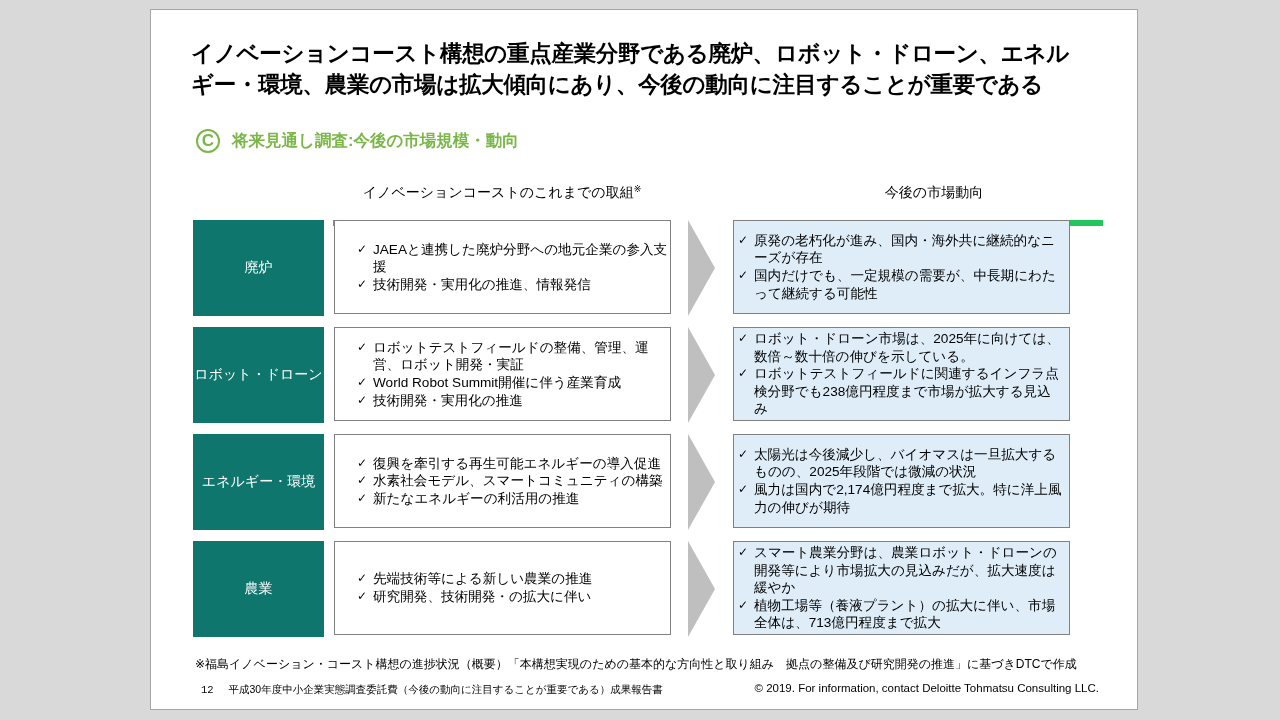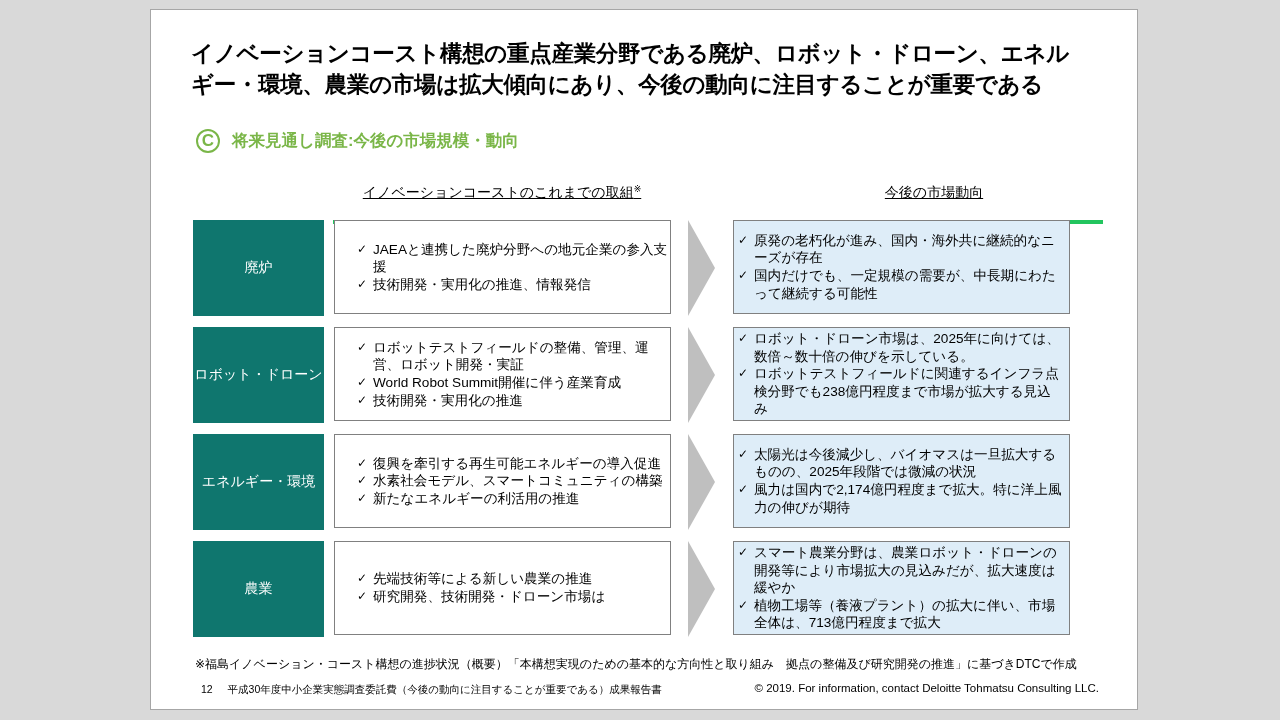--- a/index.html
+++ b/index.html
@@ -19,22 +19,21 @@
     position:absolute; left:45px; top:119px; display:flex; align-items:center; color:#7ab648;
   }
   .section .badge {
     width:24px; height:24px; border:2.5px solid #7ab648; border-radius:50%;
     display:flex; align-items:center; justify-content:center; font-size:17px; font-weight:bold;
     box-sizing:border-box; margin-right:12px;
   }
   .section .label { font-size:16.5px; font-weight:bold; }
   .colhead {
     position:absolute; top:174px; font-size:14px; text-align:center; padding-bottom:18px;
-    border-bottom:4px solid #22c55e;
-    text-decoration:underline;
+    border-bottom:6px solid #22c55e;
   }
   .colhead.left { left:182px; width:338px; }
   .colhead.right { left:614px; width:338px; }
   .colhead sup { font-size:9px; vertical-align:top; }
   .row { position:absolute; left:42px; width:900px; height:96px; }
   .cat {
     position:absolute; left:0; top:0; width:131px; height:96px; background:#0f766e;
     color:#fff; font-size:14px; display:flex; align-items:center; justify-content:center;
   }
   .efforts {
@@ -50,21 +49,21 @@
   .trends {
     position:absolute; left:540px; top:0; width:337px; height:94px; border:1px solid #808080;
     background:#deedf8; display:flex; flex-direction:column; justify-content:center;
     padding-left:4px; padding-right:6px; box-sizing:border-box;
   }
   .item { display:flex; font-size:13.6px; line-height:17.6px; }
   .item .chk { width:16px; flex-shrink:0; font-size:12px; }
   .item .txt { flex:1; }
   .note { position:absolute; left:44px; top:646px; font-size:12px; color:#000;text-align:right; }
   .footer-left { position:absolute; left:50px; top:673px; font-size:10.5px; }
-  .footer-left .pg { margin-right:12px; }
+  .footer-left .pg { margin-right:12px;font-family:Liberation Mono, monospace; }
   .footer-right { position:absolute; right:38px; top:672px; font-size:11.5px; color:#000; }
 </style>
 </head>
 <body>
 
 <div class="slide">
   <div class="title">
     <div>イノベーションコースト構想の重点産業分野である廃炉、ロボット・ドローン、エネル</div>
     <div>ギー・環境、農業の市場は拡大傾向にあり、今後の動向に注目することが重要である</div>
   </div>
@@ -162,21 +161,21 @@
 
   <div class="row" style="top:531px;">
     <div class="cat">農業</div>
     <div class="efforts">
       <div class="item">
           <span class="chk">✓</span>
           <span class="txt">先端技術等による新しい農業の推進</span>
         </div>
       <div class="item">
           <span class="chk">✓</span>
-          <span class="txt">研究開発、技術開発・ドローン市場は</span>
+          <span class="txt">研究開発、技術開発・の拡大に伴い</span>
         </div>
     </div>
     <div class="arrow"></div>
     <div class="trends">
       <div class="item">
           <span class="chk">✓</span>
           <span class="txt">スマート農業分野は、農業ロボット・ドローンの開発等により市場拡大の見込みだが、拡大速度は緩やか</span>
         </div>
       <div class="item">
           <span class="chk">✓</span>

